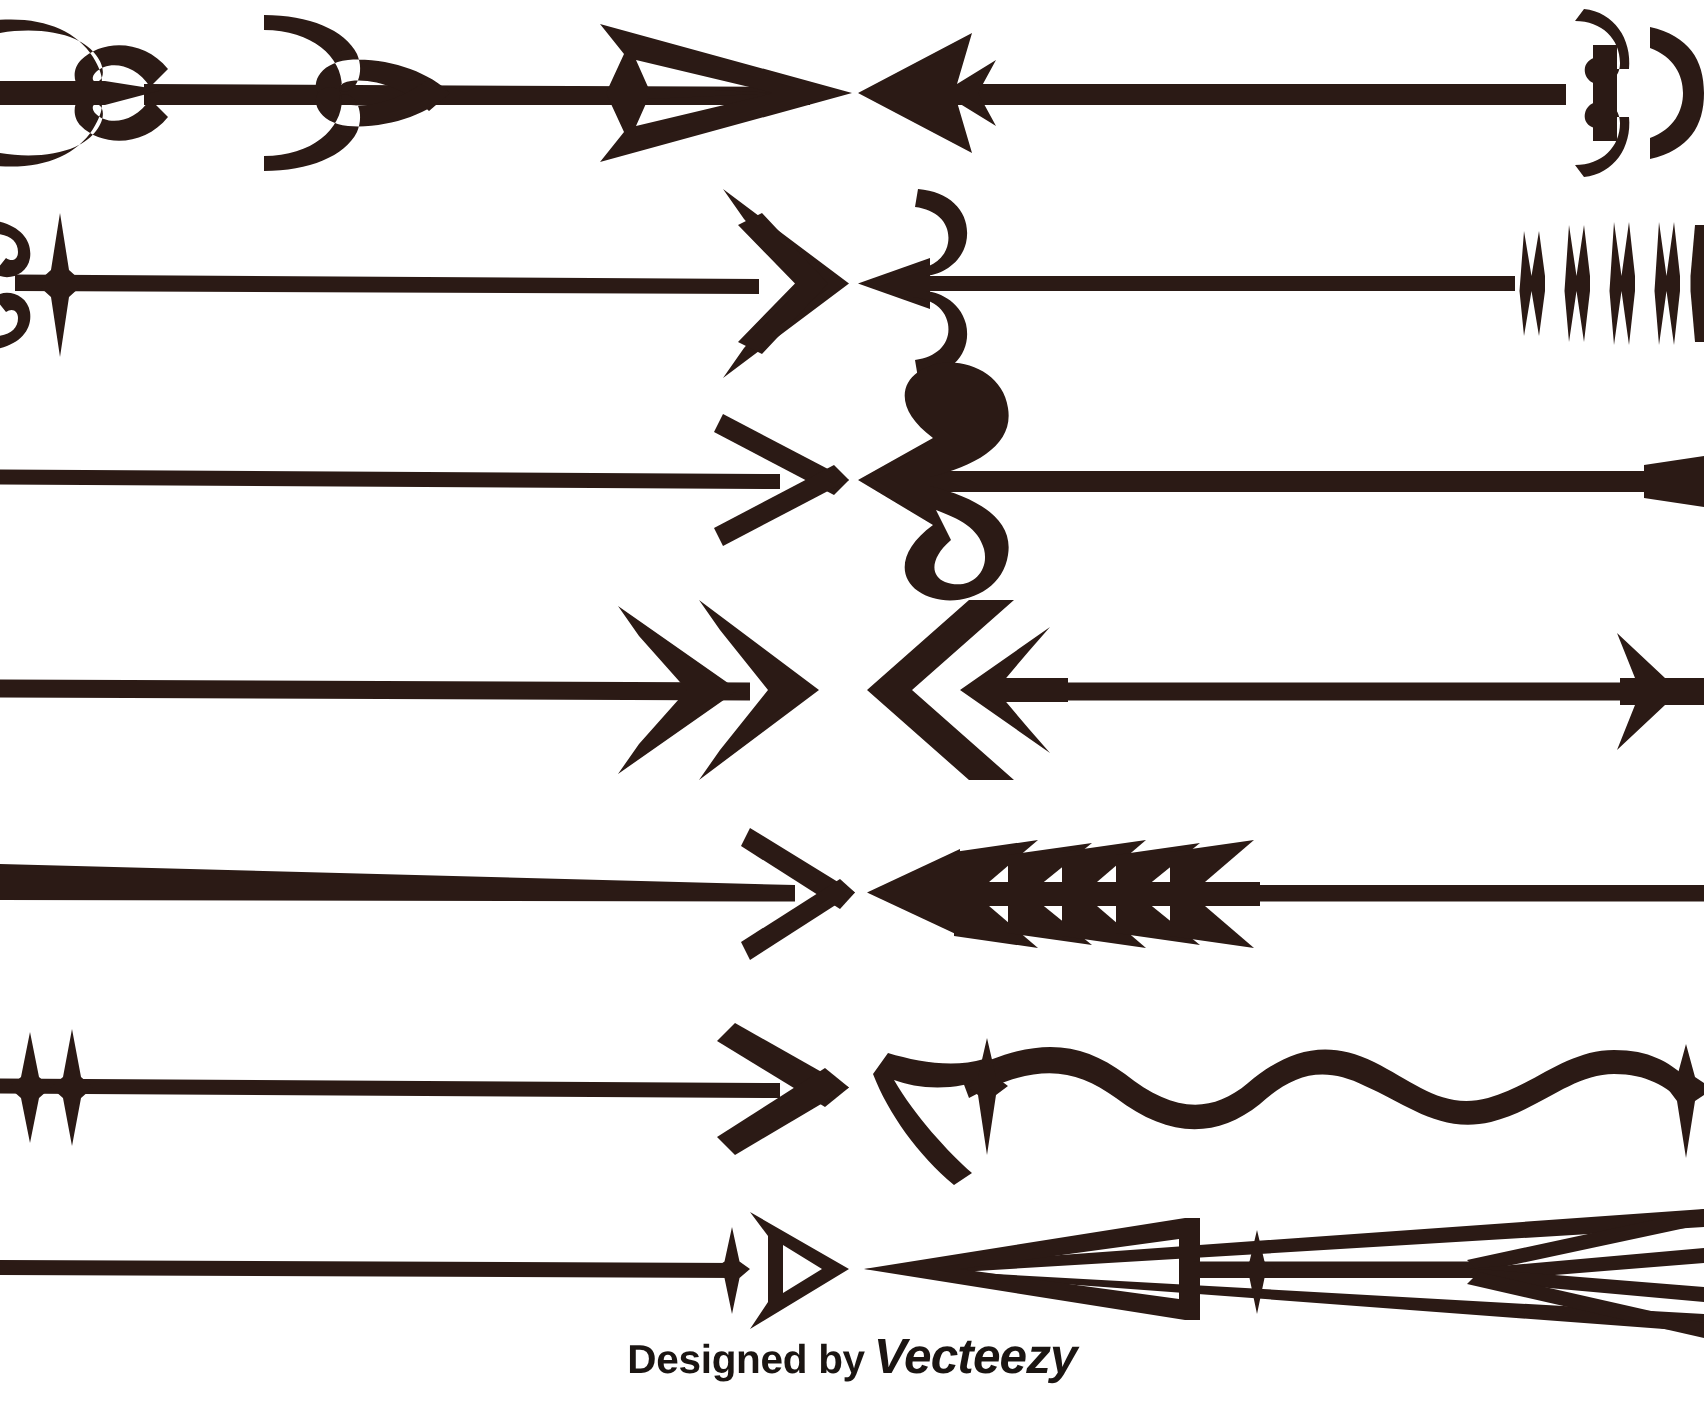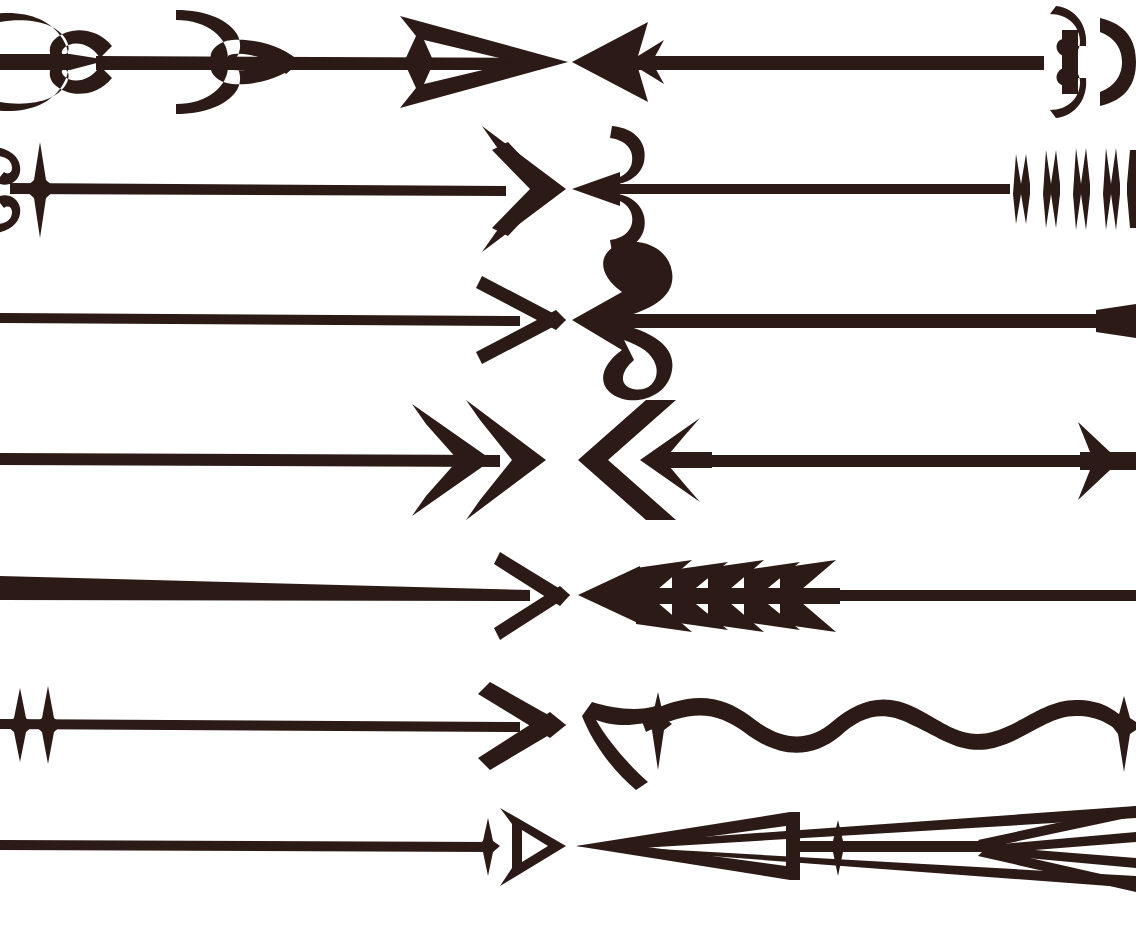--- a/index.html
+++ b/index.html
@@ -355,14 +355,17 @@
 
         <path d="M 978 840 L 1136 806 L 1136 816 L 986 848 Z"></path>
         <path d="M 978 846 L 1136 832 L 1136 842 L 986 854 Z"></path>
         <path d="M 986 846 L 1136 858 L 1136 868 L 982 854 Z"></path>
         <path d="M 986 848 L 1136 882 L 1136 892 L 978 856 Z"></path>
       </g>
 
     </g>
   </svg>
 
+  <div class="credit">
+    <span class="designed">Designed by</span><span class="brand">Vecteezy</span>
+  </div>
 
 </div>
 
 </body></html>

